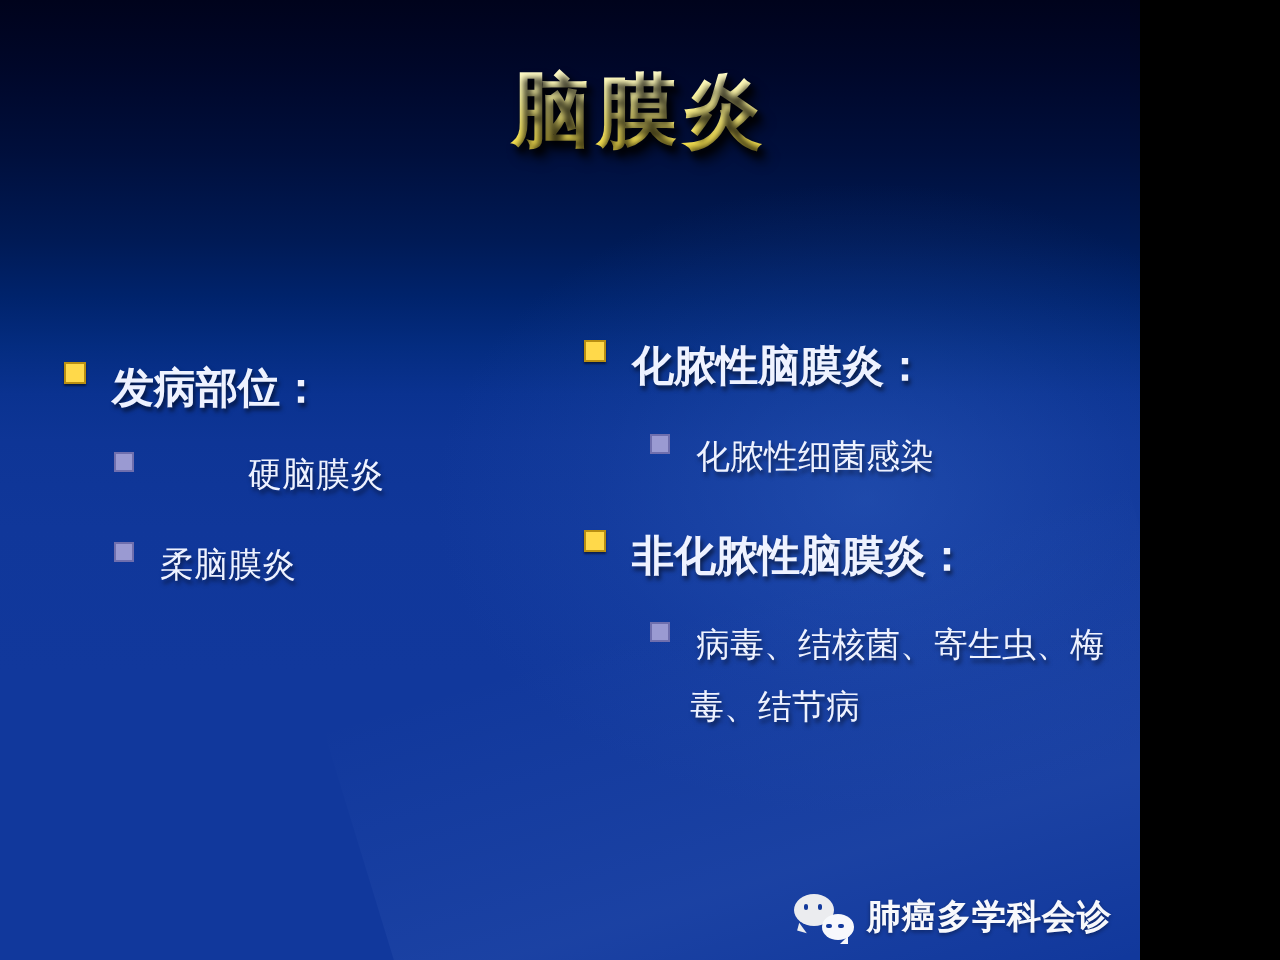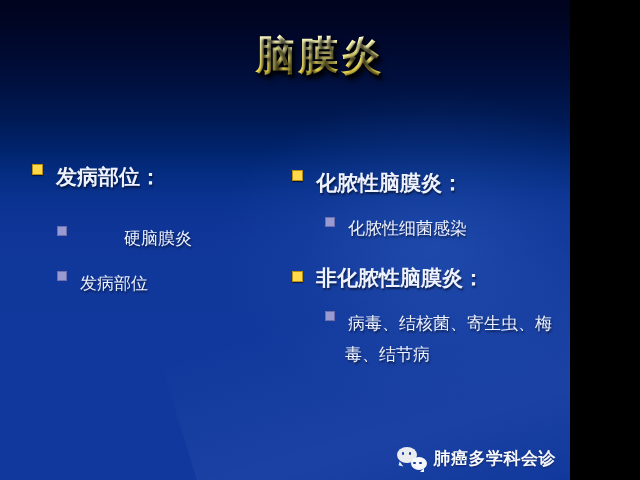--- a/index.html
+++ b/index.html
@@ -106,28 +106,28 @@
     color: #eef2ff;
     text-shadow: 1px 2px 2px rgba(0,0,0,0.55);
     font-weight: bold;
     white-space: nowrap;
   }
   .lvl1-txt { font-size: 21px; line-height: 22px; }
   .lvl2-txt { font-size: 17px; line-height: 20px; font-weight: normal; }
   .lvl2-txt.plain { text-shadow: 1px 2px 2px rgba(0,0,0,0.5); }
 
   
-  #left-h1   { left: 32px;  top: 166px; }
+  #left-h1   { left: 32px;  top: 183px; }
   #left-s1   { left: 57px;  top: 228px; gap: 44px; }
   #left-s2   { left: 57px;  top: 273px; }
 
   
   #right-h1  { left: 292px; top: 172px; }
   #right-s1  { left: 325px; top: 219px; font-family: Liberation Serif, serif; }
-  #right-h2  { left: 292px; top: 267px; align-items: center; }
+  #right-h2  { left: 292px; top: 267px; }
   #right-s2  { left: 325px; top: 313px; }
   #right-s2b { left: 345px; top: 344px; text-align: right; }
 
   
   .watermark {
     position: absolute;
     right: 14px;
     bottom: 9px;
     display: flex;
     align-items: flex-start;
@@ -205,21 +205,21 @@
     <span class="txt lvl1-txt">发病部位：</span>
   </div>
 
   <div class="row" id="left-s1">
     <span class="bullet lvl2"></span>
     <span class="txt lvl2-txt plain">硬脑膜炎</span>
   </div>
 
   <div class="row" id="left-s2">
     <span class="bullet lvl2"></span>
-    <span class="txt lvl2-txt plain">发病部位</span>
+    <span class="txt lvl2-txt plain">柔脑膜炎</span>
   </div>
 
   <div class="row" id="right-h1">
     <span class="bullet lvl1"></span>
     <span class="txt lvl1-txt">化脓性脑膜炎：</span>
   </div>
 
   <div class="row" id="right-s1">
     <span class="bullet lvl2"></span>
     <span class="txt lvl2-txt plain">化脓性细菌感染</span>

